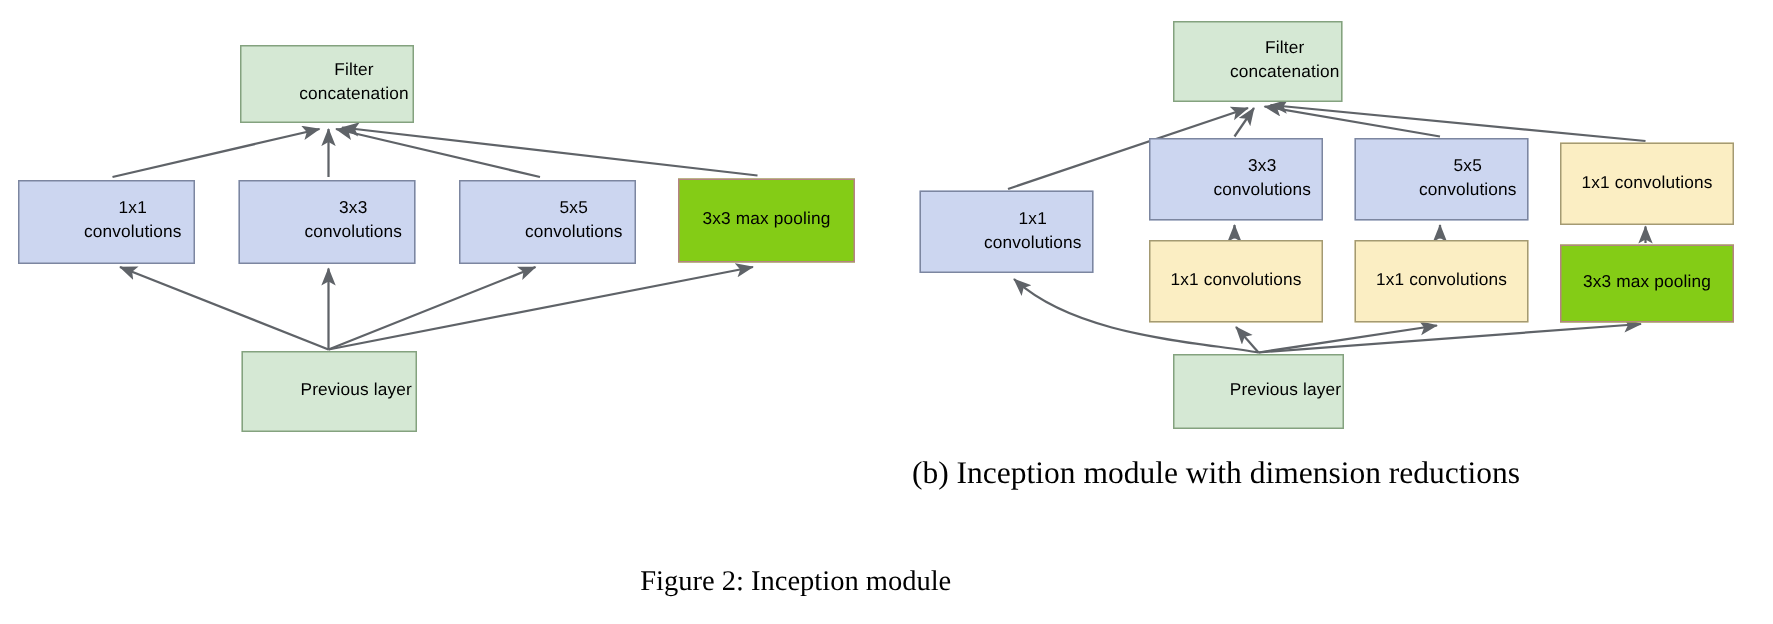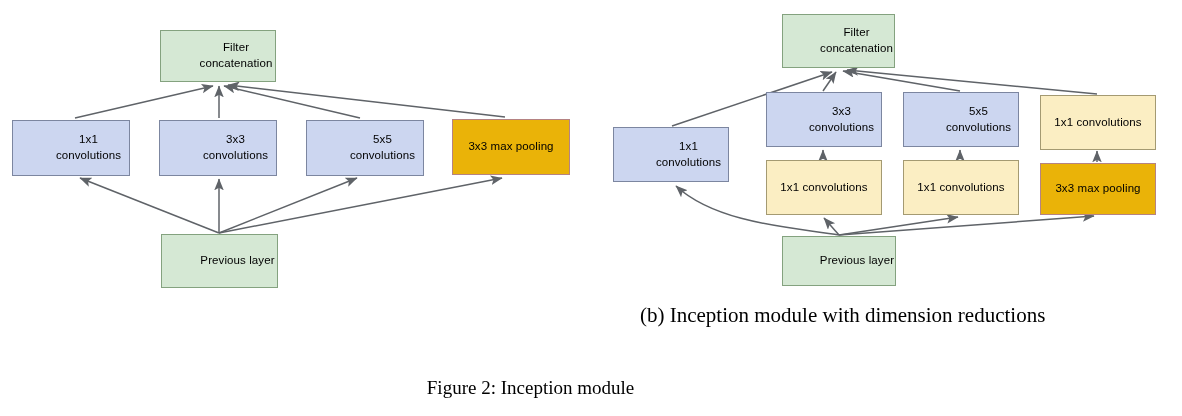--- a/index.html
+++ b/index.html
@@ -36,21 +36,21 @@
     font-size: 11.5px;
     line-height: 1.35;
     color: #000000;
     letter-spacing: 0.1px;
     z-index: 3;
   }
   .node span { display: block; }
   .n-green  { background: #d5e8d4; border-color: #84a27f; padding-left: 36px; }
   .n-blue   { background: #ccd6f0; border-color: #7c86a0; padding-left: 35px; }
   .n-yellow { background: #fbeec3; border-color: #a49a72; }
-  .n-red    { background: #eab308; border-color: #b58383; }
+  .n-red    { background: #84cc16; border-color: #b58383; }
 
   .subcaption {
     position: absolute;
     font-family: "Liberation Serif", serif;
     font-size: 21px;
     color: #000000;
     white-space: nowrap;
     z-index: 4;
   }
   .figcaption {
@@ -164,17 +164,17 @@
   </div>
 
   <div class="node n-red" style="left:1040px; top:163px; width:116px; height:52px;">
     <span>3x3 max pooling</span>
   </div>
 
   <div class="node n-green" style="left:782px; top:236px; width:114px; height:50px;">
     <span>Previous layer</span>
   </div>
 
-  <div class="subcaption" style="left:640px; top:303px;">(b)  Inception module with dimension reductions</div>
+  <div class="subcaption" style="left:608px; top:303px;">(b)  Inception module with dimension reductions</div>
 
   <div class="figcaption">Figure 2:  Inception module</div>
 
 </div>
 
 </body></html>

